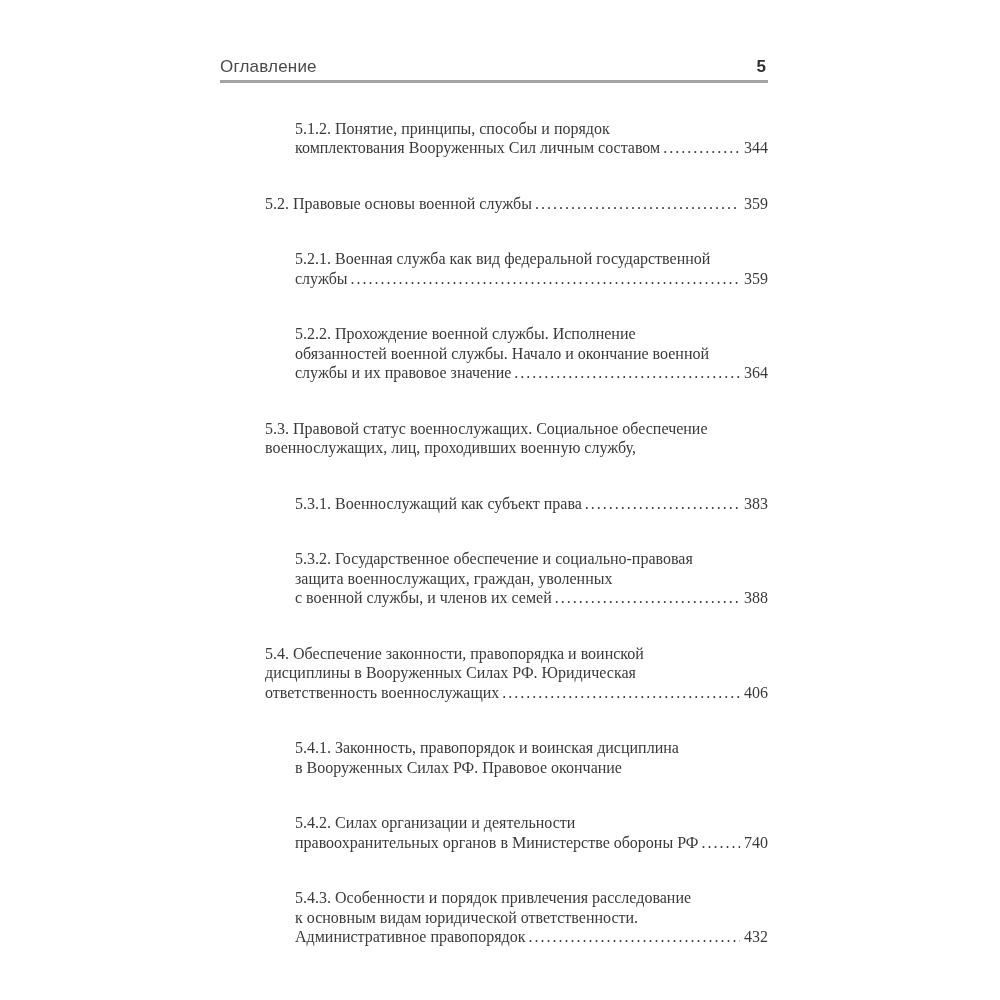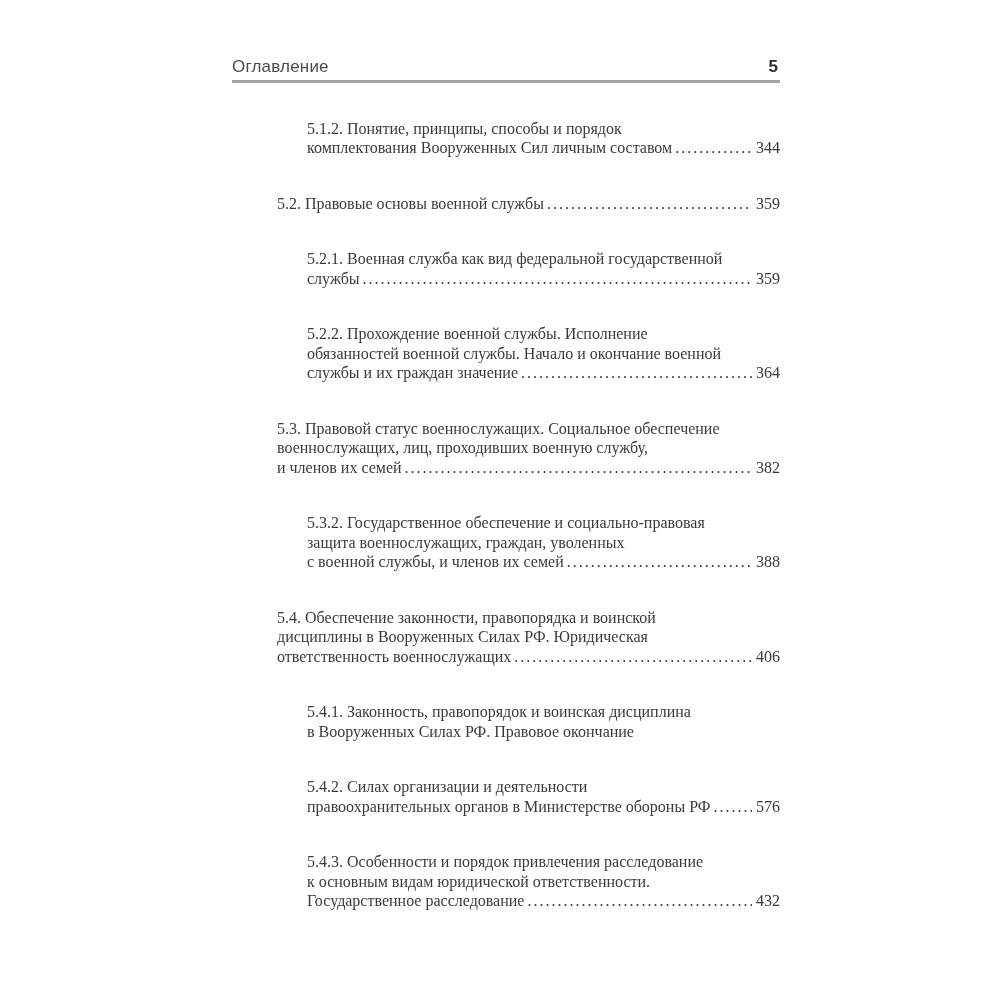--- a/index.html
+++ b/index.html
@@ -5,21 +5,21 @@
   html, body {
     margin: 0;
     padding: 0;
     background: #ffffff;
     width: 1000px;
     height: 1000px;
     overflow: hidden;
   }
   .page {
     position: absolute;
-    left: 232px;
+    left: 220px;
     top: 57px;
     width: 548px;
     font-family: "Liberation Serif", "DejaVu Serif", serif;
     color: #3a3a3a;
   }
   .page-header {
     display: flex;
     justify-content: space-between;
     align-items: baseline;
     font-family: "Liberation Sans", "DejaVu Sans", sans-serif;
@@ -102,32 +102,34 @@
         <div class="entry-lastline">
       <span class="entry-text">службы</span>
       <span class="leader"></span>
       <span class="entry-page">359</span>
     </div>
   </div>
       <div class="entry lvl2">
     <div class="entry-line">5.2.2. Прохождение военной службы. Исполнение</div>
         <div class="entry-line">обязанностей военной службы. Начало и окончание военной</div>
         <div class="entry-lastline">
-      <span class="entry-text">службы и их граждан значение</span>
+      <span class="entry-text">службы и их правовое значение</span>
       <span class="leader"></span>
       <span class="entry-page">364</span>
     </div>
   </div>
       <div class="entry lvl1">
     <div class="entry-line">5.3. Правовой статус военнослужащих. Социальное обеспечение</div>
         <div class="entry-line">военнослужащих, лиц, проходивших военную службу,</div>
-        <div class="entry-lastline">
-      <span class="entry-text">и членов их семей</span>
+  </div>
+      <div class="entry lvl2">
+    <div class="entry-lastline">
+      <span class="entry-text">5.3.1. Военнослужащий как субъект права</span>
       <span class="leader"></span>
-      <span class="entry-page">382</span>
+      <span class="entry-page">383</span>
     </div>
   </div>
       <div class="entry lvl2">
     <div class="entry-line">5.3.2. Государственное обеспечение и социально-правовая</div>
         <div class="entry-line">защита военнослужащих, граждан, уволенных</div>
         <div class="entry-lastline">
       <span class="entry-text">с военной службы, и членов их семей</span>
       <span class="leader"></span>
       <span class="entry-page">388</span>
     </div>
@@ -143,26 +145,26 @@
   </div>
       <div class="entry lvl2">
     <div class="entry-line">5.4.1. Законность, правопорядок и воинская дисциплина</div>
         <div class="entry-line">в Вооруженных Силах РФ. Правовое окончание</div>
   </div>
       <div class="entry lvl2">
     <div class="entry-line">5.4.2. Силах организации и деятельности</div>
         <div class="entry-lastline">
       <span class="entry-text">правоохранительных органов в Министерстве обороны РФ</span>
       <span class="leader"></span>
-      <span class="entry-page">576</span>
+      <span class="entry-page">740</span>
     </div>
   </div>
       <div class="entry lvl2">
     <div class="entry-line">5.4.3. Особенности и порядок привлечения расследование</div>
         <div class="entry-line">к основным видам юридической ответственности.</div>
         <div class="entry-lastline">
-      <span class="entry-text">Государственное расследование</span>
+      <span class="entry-text">Административное правопорядок</span>
       <span class="leader"></span>
       <span class="entry-page">432</span>
     </div>
   </div>
     </main>
 </div>
 
 </body></html>

